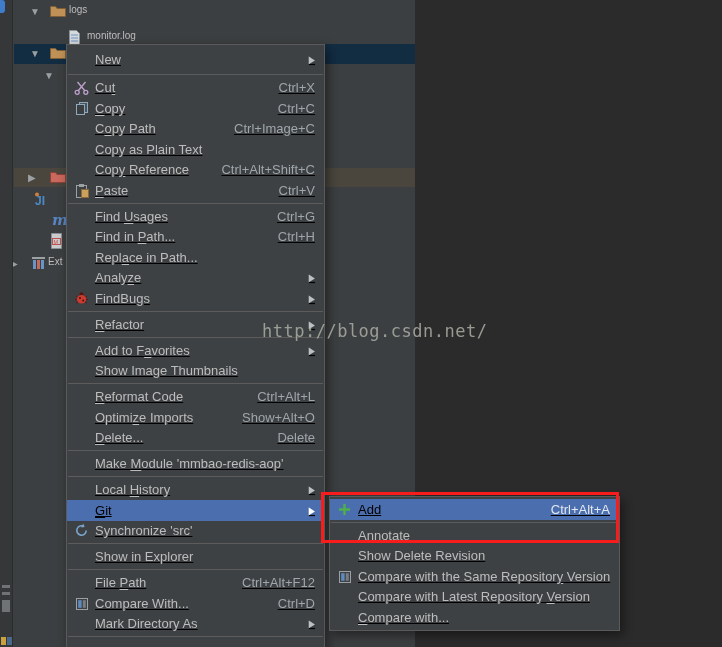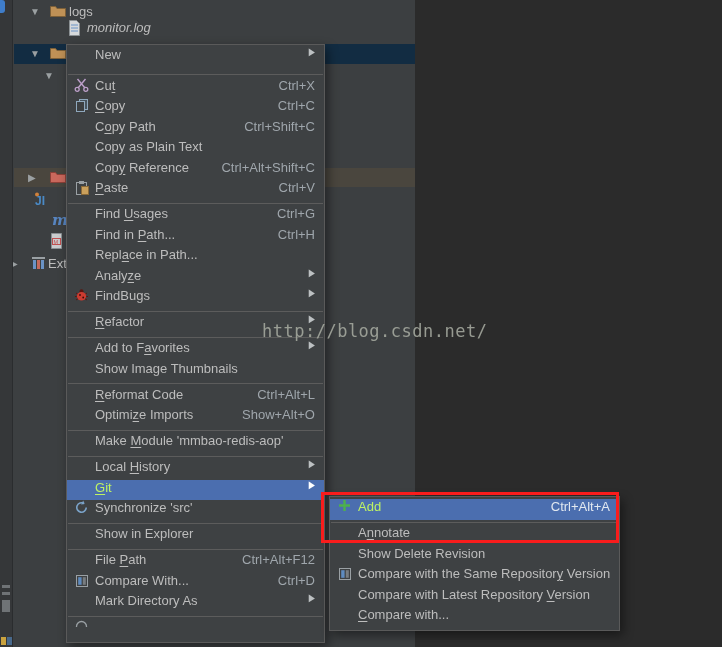--- a/index.html
+++ b/index.html
@@ -14,33 +14,33 @@
           border-radius:0 3px 3px 0;}
   .mark{position:absolute;background:#6f7376;}
   
   .panel{position:absolute;left:13px;top:0;width:402px;height:647px;background:#3c3f41;z-index:1;}
   
   .trow{position:absolute;left:14px;width:401px;height:20px;z-index:2;}
   .trow.sel{background:#122c42;}
   .trow.hov{background:#4a463e;}
   .tarrow{position:absolute;top:4px;font-size:10px;color:#9ba0a2;line-height:12px;}
   .ticon{position:absolute;top:2px;display:inline-flex;align-items:center;}
-  .tlabel{position:absolute;top:2px;font-size:13px;color:#bdbdbd;white-space:nowrap;}
+  .tlabel{position:absolute;top:2px;font-size:10px;color:#bdbdbd;white-space:nowrap;}
   .mvn{color:#5785c1;font-style:italic;font-weight:bold;font-family:"DejaVu Serif",serif;font-size:15px;line-height:14px;}
   
   .menu{position:absolute;background:#3e4143;border:1px solid #5a5a5a;padding:2px 0;
         box-shadow:3px 4px 10px rgba(0,0,0,.45);}
   #main-menu{left:66px;top:44px;width:259px;z-index:20;}
   #git-submenu{left:329px;top:496px;width:291px;z-index:25;}
-  .mi{height:20.5px;display:flex;align-items:flex-start;padding:0 9px 0 6px;cursor:default;}
+  .mi{height:20.5px;display:flex;align-items:center;padding:0 9px 0 6px;cursor:default;text-decoration:underline;}
   .mi.tall{height:25px;}
   .mi.sel{background:#4b6eaf;}
   .mi-ic{width:17px;margin-right:5px;flex:none;display:inline-flex;align-items:center;justify-content:center;}
   .mi-lb{font-size:13px;color:#bdbdbd;white-space:nowrap;}
-  .mi.sel .mi-lb{color:#bef264;}
+  .mi.sel .mi-lb{color:#000000;}
   .mi-lb u{text-underline-offset:2px;}
   .mi-sc{margin-left:auto;font-size:13px;color:#9fa6ac;white-space:nowrap;}
   .mi.sel .mi-sc{color:#e2e8f0;}
   .mi-ar{margin-left:auto;font-size:8px;color:#bcc0c2;transform:scaleY(1.25);}
   .mi.sel .mi-ar{color:#ffffff;}
   .msep{height:5.5px;position:relative;}
   .msep i{position:absolute;left:1px;right:1px;top:2px;height:1px;background:#5c5c5c;}
   
   .red-box{position:absolute;left:321px;top:492px;width:298px;height:51px;
            border:3px solid #f91c1c;z-index:40;}
@@ -68,21 +68,21 @@
   <div class="trow" style="top:2px;">
     <span class="tarrow" style="left:16px;">▼</span>
     <span class="ticon" style="left:36px;">
       <svg width="16" height="13" viewBox="0 0 16 13">
           <path d="M0.5 2.5 h5 l1.5 2 h8.5 v8 h-15 z" fill="#bf9156" stroke="#7d6038"></path>
         </svg>
     </span>
     <span class="tlabel" style="left:55px;">logs</span>
   </div>
 
-  <div class="trow" style="top:18px;font-style:italic;">
+  <div class="trow" style="top:28px;">
     <span class="ticon" style="left:54px;">
       <svg width="13" height="16" viewBox="0 0 13 16">
           <path d="M1.5 0.5 h7 l3 3 v12 h-10 z" fill="#d6d9db" stroke="#8b9194"></path>
           <path d="M3 5 h7 M3 8 h7 M3 11 h7" stroke="#6b94c6" stroke-width="1"></path>
         </svg>
     </span>
     <span class="tlabel" style="left:73px;">monitor.log</span>
   </div>
 
   <div class="trow sel" style="top:44px;">
@@ -171,21 +171,21 @@
             <rect x="4.5" y="1.5" width="8" height="10" fill="#47545e" stroke="#8fa8bd"></rect>
             <rect x="1.5" y="3.5" width="8" height="10" fill="#3c3f41" stroke="#8fa8bd"></rect>
           </svg>
         </span>
         <span class="mi-lb"><u>C</u>opy</span>
         <span class="mi-sc">Ctrl+C</span>
       </div>
       <div class="mi">
         <span class="mi-ic"></span>
         <span class="mi-lb">C<u>o</u>py Path</span>
-        <span class="mi-sc">Ctrl+Shift+C</span>
+        <span class="mi-sc">Ctrl+Image+C</span>
       </div>
       <div class="mi">
         <span class="mi-ic"></span>
         <span class="mi-lb">Copy as Plain Text</span>
       </div>
       <div class="mi">
         <span class="mi-ic"></span>
         <span class="mi-lb">Cop<u>y</u> Reference</span>
         <span class="mi-sc">Ctrl+Alt+Shift+C</span>
       </div>
@@ -263,20 +263,25 @@
       <div class="mi">
         <span class="mi-ic"></span>
         <span class="mi-lb"><u>R</u>eformat Code</span>
         <span class="mi-sc">Ctrl+Alt+L</span>
       </div>
       <div class="mi">
         <span class="mi-ic"></span>
         <span class="mi-lb">Optimi<u>z</u>e Imports</span>
         <span class="mi-sc">Show+Alt+O</span>
       </div>
+      <div class="mi">
+        <span class="mi-ic"></span>
+        <span class="mi-lb"><u>D</u>elete...</span>
+        <span class="mi-sc">Delete</span>
+      </div>
       <div class="msep">
         <i></i>
       </div>
       <div class="mi">
         <span class="mi-ic"></span>
         <span class="mi-lb">Make <u>M</u>odule 'mmbao-redis-aop'</span>
       </div>
       <div class="msep">
         <i></i>
       </div>

